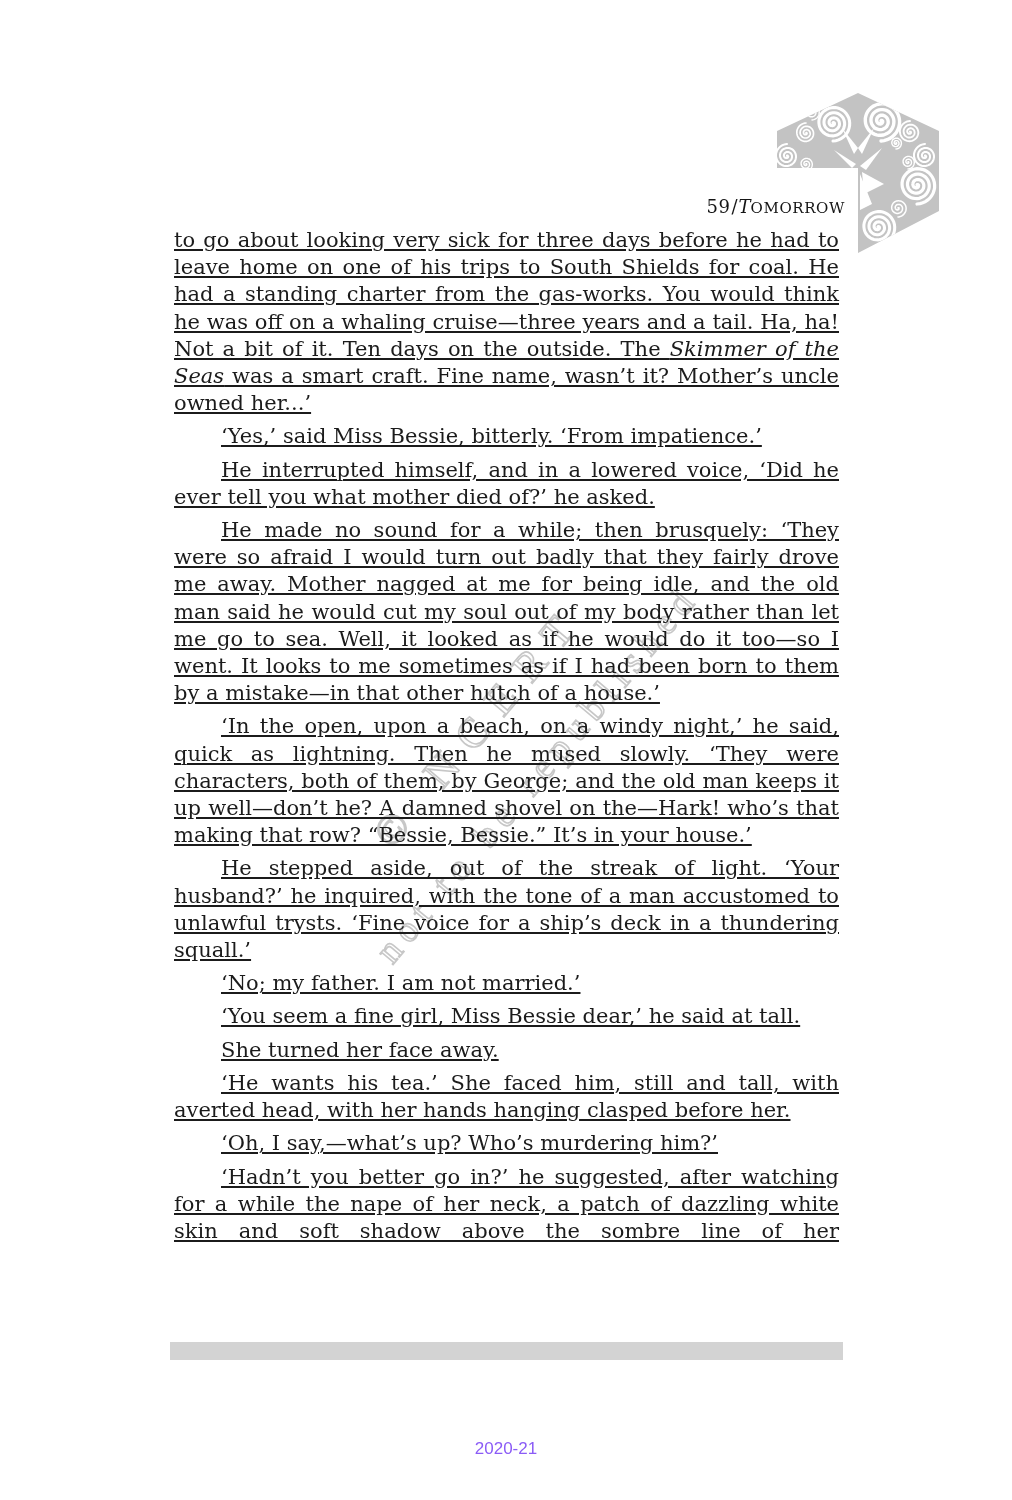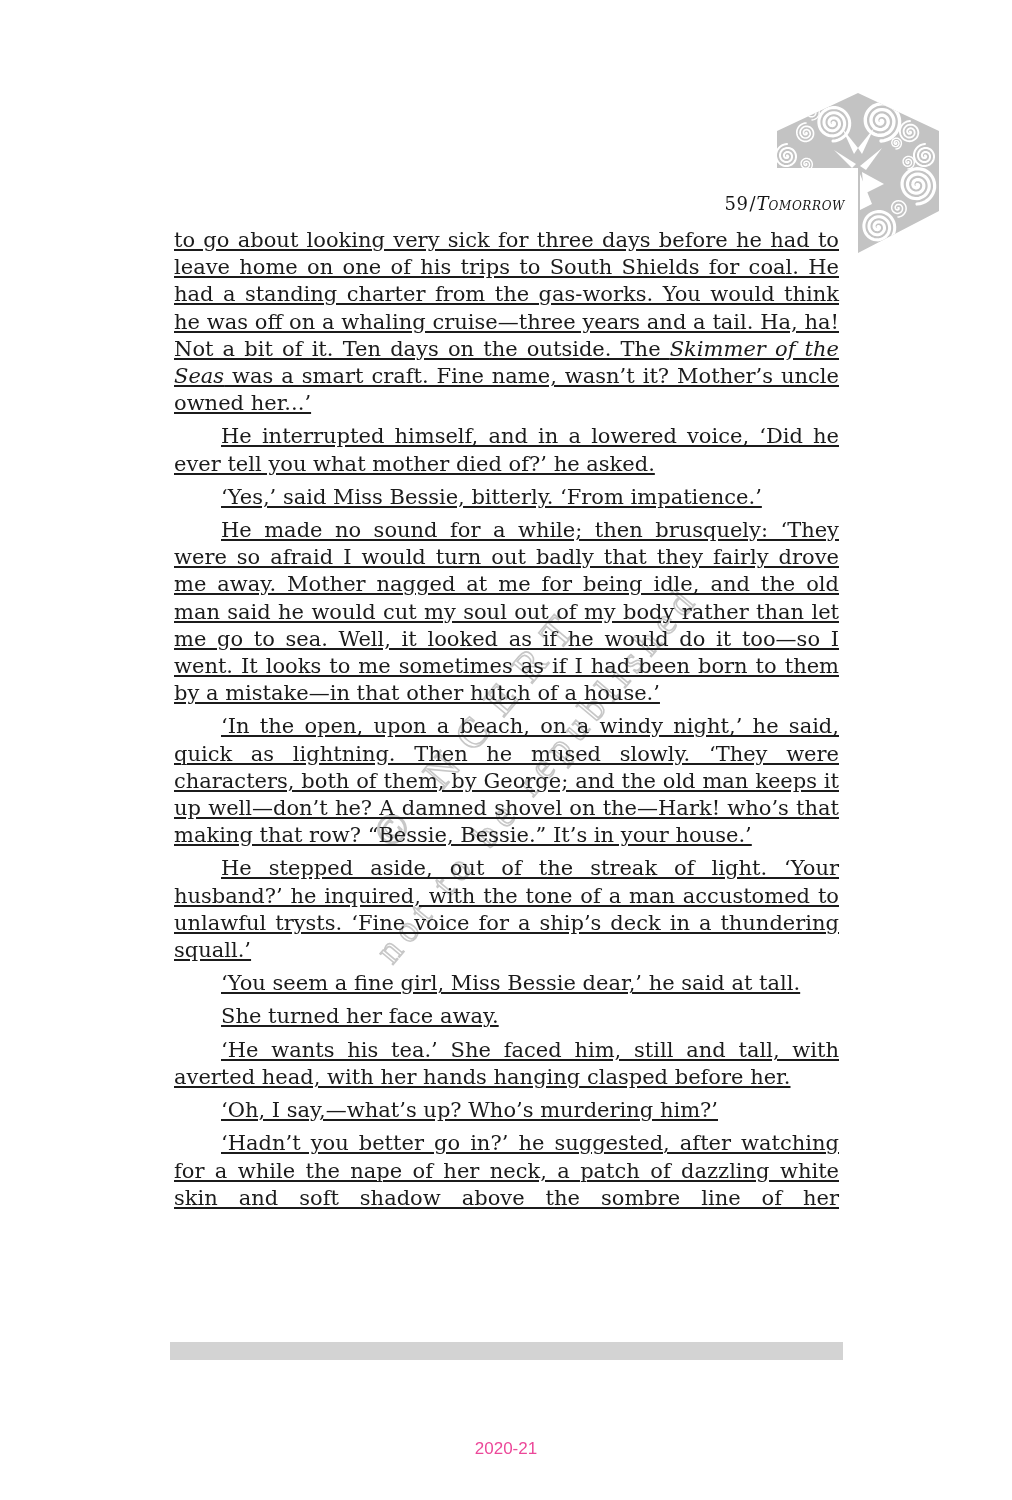--- a/index.html
+++ b/index.html
@@ -12,21 +12,21 @@
   
   .ornament{position:absolute;left:776px;top:90px;width:165px;height:165px;z-index:0;}
   
   .header{
     position:absolute;top:183px;right:167px;z-index:2;
     display:flex;align-items:baseline;color:#151515;white-space:nowrap;
   }
   .header .num{font-size:18px;letter-spacing:0.5px;}
   .header .sep{font-size:18px;padding:0 1px;}
   .header .title-initial{font-style:italic;font-size:18px;}
-  .header .title-rest{font-style:italic;font-size:12px;letter-spacing:0.6px;margin-top:16px;}
+  .header .title-rest{font-size:15px;letter-spacing:0.6px;margin-top:16px;}
   
   .story{
     position:absolute;left:168px;top:221px;width:677px;z-index:1;
     font-size:21px;line-height:27.2px;text-align:justify;
     hyphens:none;-webkit-hyphens:none;
   }
   .story p{margin:6px;padding:0;text-indent:47px;text-decoration:underline;}
   .story p:first-child{text-indent:0;}
   .story p:last-child{text-align-last:justify;}
   .story em{font-style:italic;}
@@ -38,21 +38,21 @@
     color:transparent;-webkit-text-stroke:1.6px #c7c7c7;
     user-select:none;pointer-events:none;
   }
   .watermark .wm1{font-size:42px;letter-spacing:18px;white-space:nowrap;}
   .watermark .wm2{font-size:37px;letter-spacing:8px;margin-top:30px;white-space:nowrap;}
   
   .divider{position:absolute;left:170px;top:1342px;width:673px;height:18px;background:#d3d3d3;z-index:1;}
   
   .footer{
     position:absolute;left:0;top:1439px;width:100%;text-align:center;z-index:1;
-    font-family:"Liberation Sans","DejaVu Sans",sans-serif;font-size:17px;color:#ec4899;
+    font-family:"Liberation Sans","DejaVu Sans",sans-serif;font-size:17px;color:#8b5cf6;
   }
 </style>
 </head>
 <body>
 
 <div class="page">
 
   <svg class="ornament" viewBox="0 0 165 165" xmlns="http://www.w3.org/2000/svg" aria-hidden="true">
     <defs>
       <clipPath id="orn-clip">
@@ -92,25 +92,26 @@
       <span class="title-rest">OMORROW</span>
   </div>
 
   <div class="watermark">
     <div class="wm1">© NCERT</div>
     <div class="wm2">not to be republished</div>
   </div>
 
   <div class="story">
       <p><span>to go about looking very sick for three days before he had to leave home on one of his trips to South Shields for coal. He had a standing charter from the gas-works. You would think he was off on a whaling cruise—three years and a tail. Ha, ha! Not a bit of it. Ten days on the outside. The </span><em>Skimmer of the Seas</em><span> was a smart craft. Fine name, wasn’t it? Mother’s uncle owned her...’</span></p>
+      <p><span>‘Yes,’ said Miss Bessie, bitterly. ‘From impatience.’</span></p>
       <p><span>He interrupted himself, and in a lowered voice, ‘Did he ever tell you what mother died of?’ he asked.</span></p>
-      <p><span>‘Yes,’ said Miss Bessie, bitterly. ‘From impatience.’</span></p>
       <p><span>He made no sound for a while; then brusquely: ‘They were so afraid I would turn out badly that they fairly drove me away. Mother nagged at me for being idle, and the old man said he would cut my soul out of my body rather than let me go to sea. Well, it looked as if he would do it too—so I went. It looks to me sometimes as if I had been born to them by a mistake—in that other hutch of a house.’</span></p>
       <p><span>‘In the open, upon a beach, on a windy night,’ he said, quick as lightning. Then he mused slowly. ‘They were characters, both of them, by George; and the old man keeps it up well—don’t he? A damned shovel on the—Hark! who’s that making that row? “Bessie, Bessie.” It’s in your house.’</span></p>
       <p><span>He stepped aside, out of the streak of light. ‘Your husband?’ he inquired, with the tone of a man accustomed to unlawful trysts. ‘Fine voice for a ship’s deck in a thundering squall.’</span></p>
+      <p><span>‘No; my father. I am not married.’</span></p>
       <p><span>‘You seem a fine girl, Miss Bessie dear,’ he said at tall.</span></p>
       <p><span>She turned her face away.</span></p>
       <p><span>‘He wants his tea.’ She faced him, still and tall, with averted head, with her hands hanging clasped before her.</span></p>
       <p><span>‘Oh, I say,—what’s up? Who’s murdering him?’</span></p>
       <p><span>‘Hadn’t you better go in?’ he suggested, after watching for a while the nape of her neck, a patch of dazzling white skin and soft shadow above the sombre line of her</span></p>
     </div>
 
   <div class="divider"></div>
 
   <div class="footer">2020-21</div>

